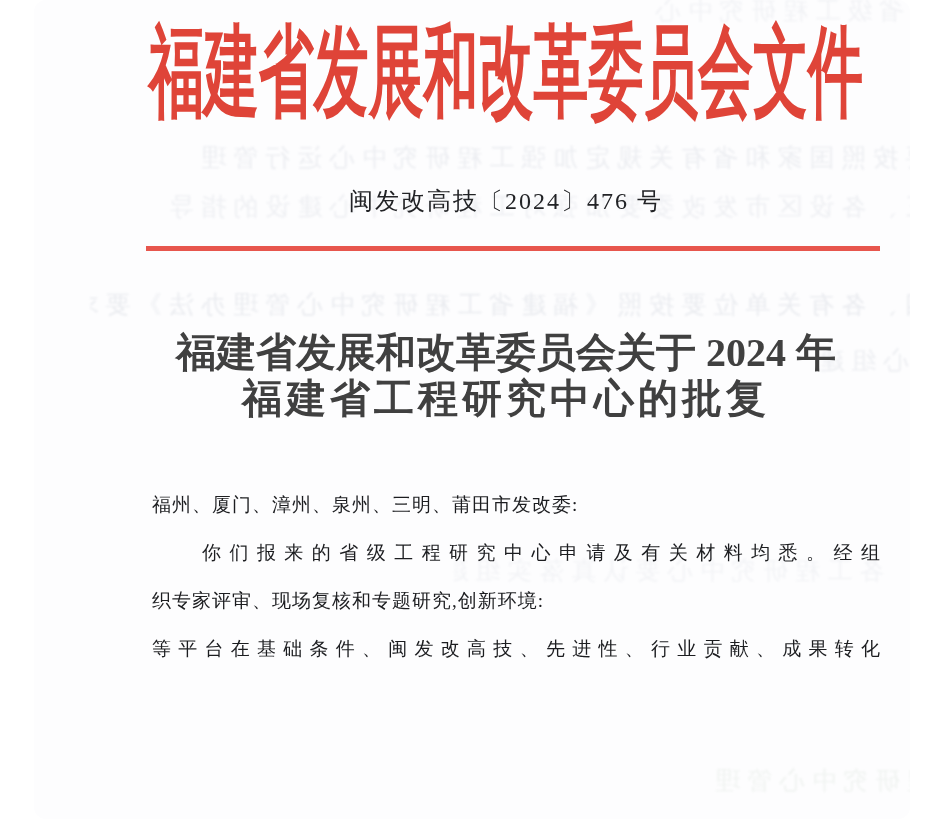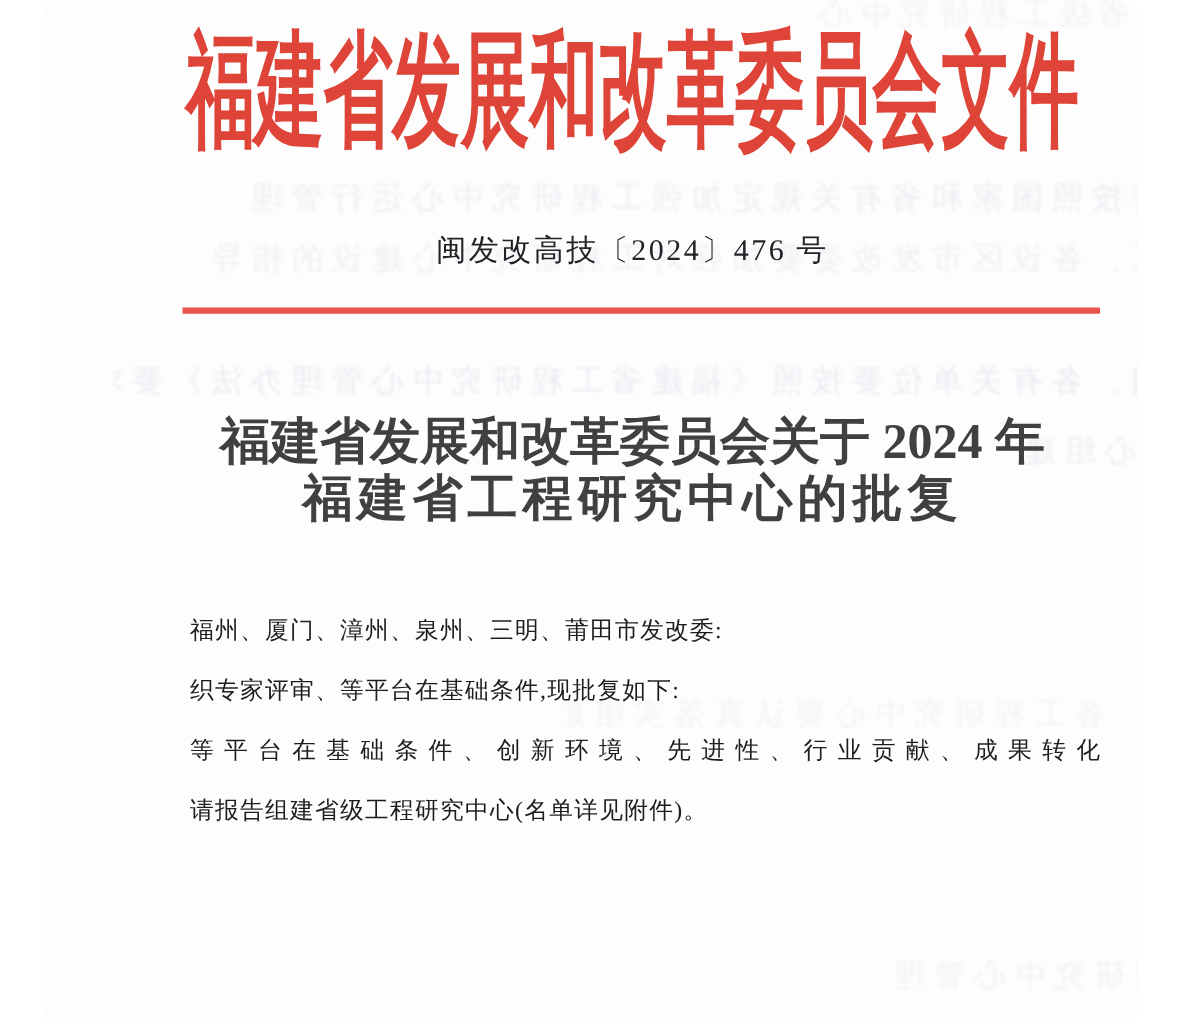--- a/index.html
+++ b/index.html
@@ -131,18 +131,18 @@
 
   <div class="red-rule"></div>
 
   <div class="doc-title">
     <div class="t1">福建省发展和改革委员会关于 2024 年</div>
     <div class="t2">福建省工程研究中心的批复</div>
   </div>
 
   <div class="body-block">
     <div class="body-line">福州、厦门、漳州、泉州、三明、莆田市发改委:</div>
-    <div class="body-line">织专家评审、等平台在基础条件,现批复如下:</div>
-    <div class="body-line justify">等平台在基础条件、创新环境、先进性、行业贡献、成果转化</div>
-    <div class="body-line">请报告组建省级工程研究中心(名单详见附件)。</div>
+    <div class="body-line indent justify">你们报来的省级工程研究中心申请及有关材料均悉。经组</div>
+    <div class="body-line">织专家评审、现场复核和专题研究,创新环境:</div>
+    <div class="body-line justify">等平台在基础条件、闽发改高技、先进性、行业贡献、成果转化</div>
   </div>
 
 </div>
 
 </body></html>

